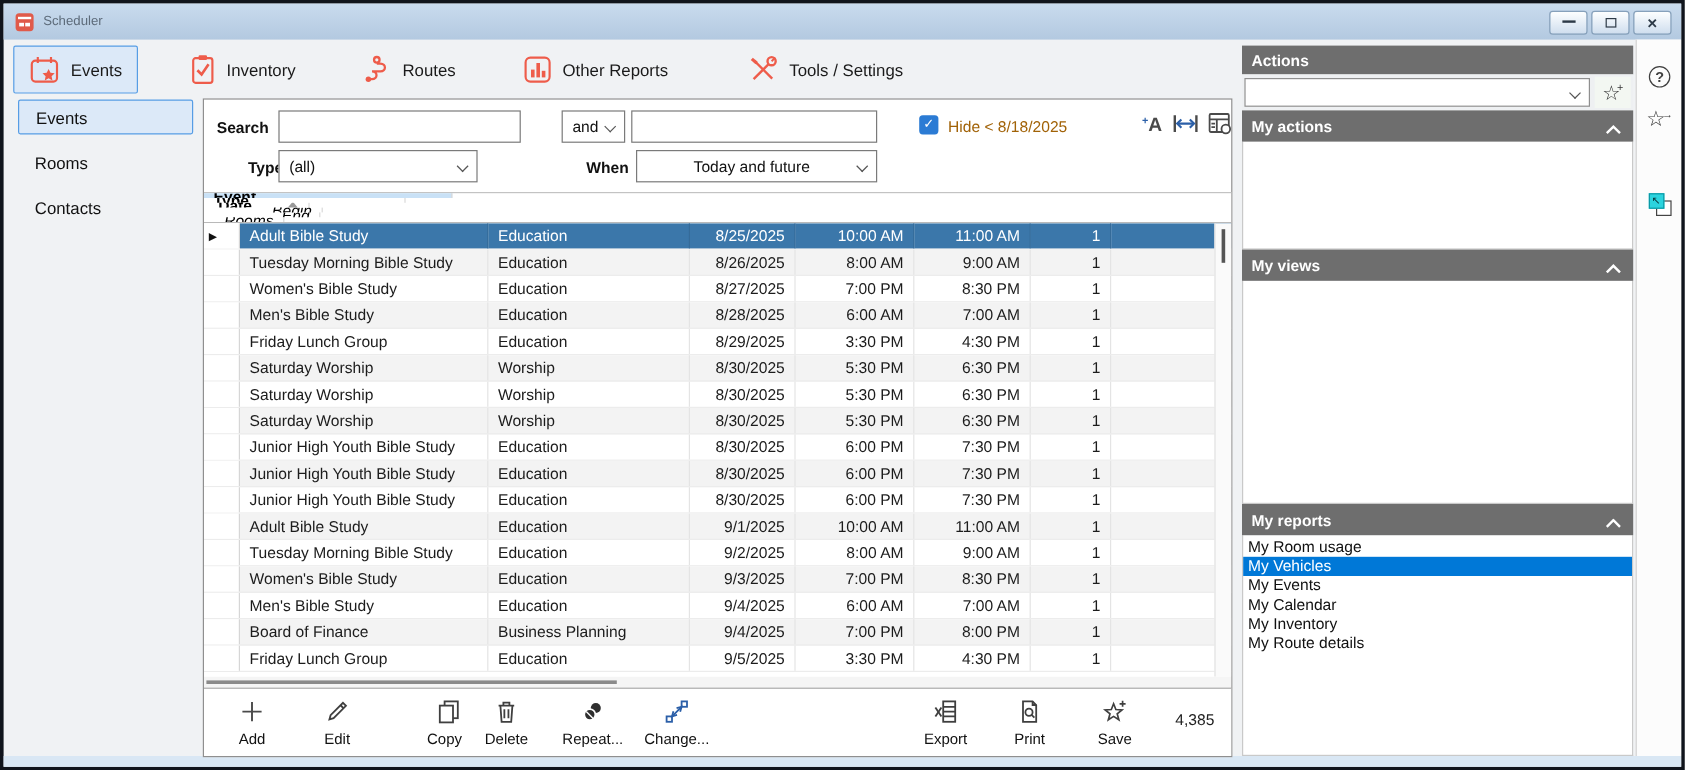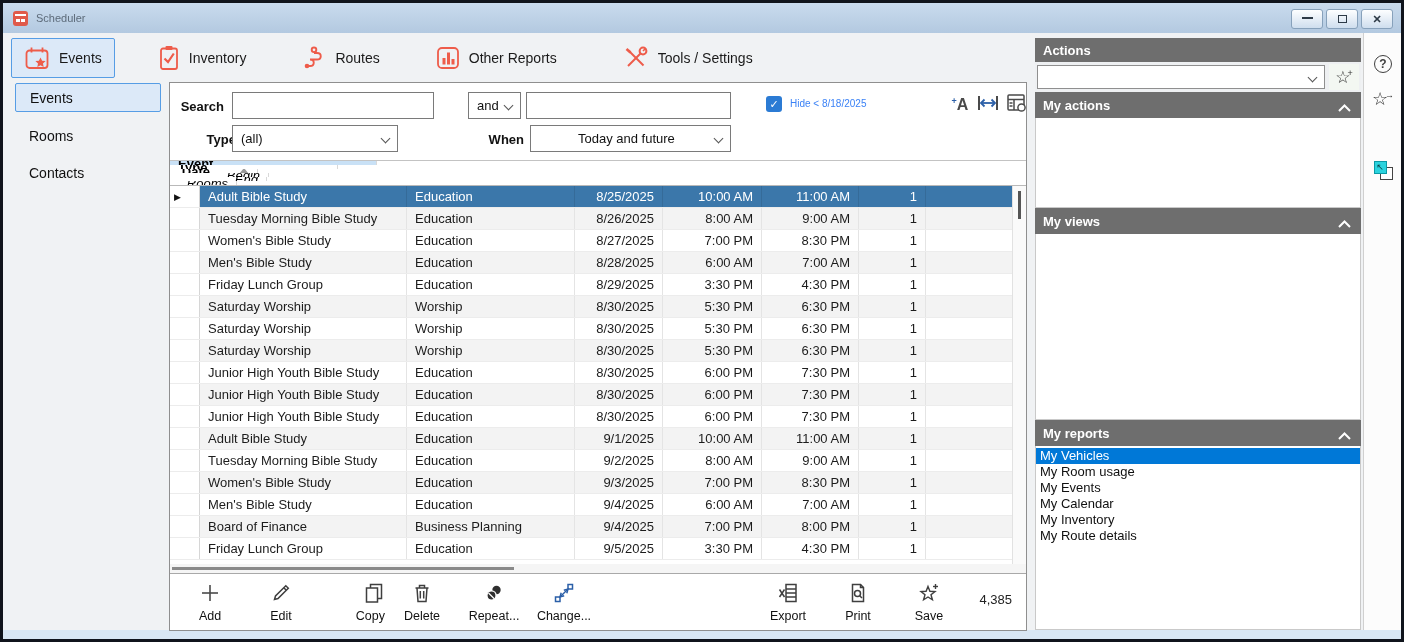--- a/index.html
+++ b/index.html
@@ -47,21 +47,21 @@
     text-align:right; }
   .finput { position:absolute; height:27px; border:1px solid #7a7a7a; background:#fff;
     font-size:13px; padding:0 6px; font-family:"Liberation Sans",sans-serif; }
   .fselect { position:absolute; height:27px; border:1px solid #7a7a7a; background:#fff;
     font-size:13px; display:flex; align-items:center; padding:0 22px 0 8px; color:#111; }
   .chev { position:absolute; right:8px; top:9px; width:7px; height:7px;
     border-right:1.5px solid #555; border-bottom:1.5px solid #555;
     transform:rotate(45deg); }
   .checkbox { position:absolute; width:16px; height:16px; background:#2b7bd4;
     border-radius:3px; color:#fff; font-size:11px; line-height:16px; text-align:center; }
-  .hide-label { position:absolute; font-size:10px; color:#3b82f6; }
+  .hide-label { position:absolute; font-size:13px; color:#a16207; }
   .ficon { position:absolute; width:24px; height:22px; display:flex;
     align-items:center; justify-content:center; }
   .fontsize-ic { font-size:16px; font-weight:bold; color:#4a4a4a; }
   .fontsize-ic sup { color:#2b5fa8; font-size:9px; }
   
   .thead { display:flex; height:26px; border-top:1px solid #c3c3c3;
     border-bottom:1px solid #b9b9b9; background:#fff; align-items:stretch;
     font-size:13px;flex-direction:column; }
   .th { display:flex; align-items:center; padding:0 8px;
     border-right:1px solid #d9d9d9; overflow:hidden; white-space:nowrap; }
@@ -619,22 +619,22 @@
       <div class="rp-box" style="height:186px;"></div>
       <div class="rp-header h26">
         <span>My reports</span>
         <span class="rp-chev">
           <svg width="13" height="8" viewBox="0 0 13 8" fill="none" stroke="#fff" stroke-width="2">
               <polyline points="1,7 6.5,1.5 12,7"></polyline>
             </svg>
         </span>
       </div>
       <div class="rp-box reports-list" style="height:184px;">
+          <div class="report-item">My Room usage</div>
           <div class="report-item sel">My Vehicles</div>
-          <div class="report-item">My Room usage</div>
           <div class="report-item">My Events</div>
           <div class="report-item">My Calendar</div>
           <div class="report-item">My Inventory</div>
           <div class="report-item">My Route details</div>
         </div>
     </div>
 
     <div class="right-strip">
       <div class="strip-ic" style="top:22px;">
         <span class="help-circle">

